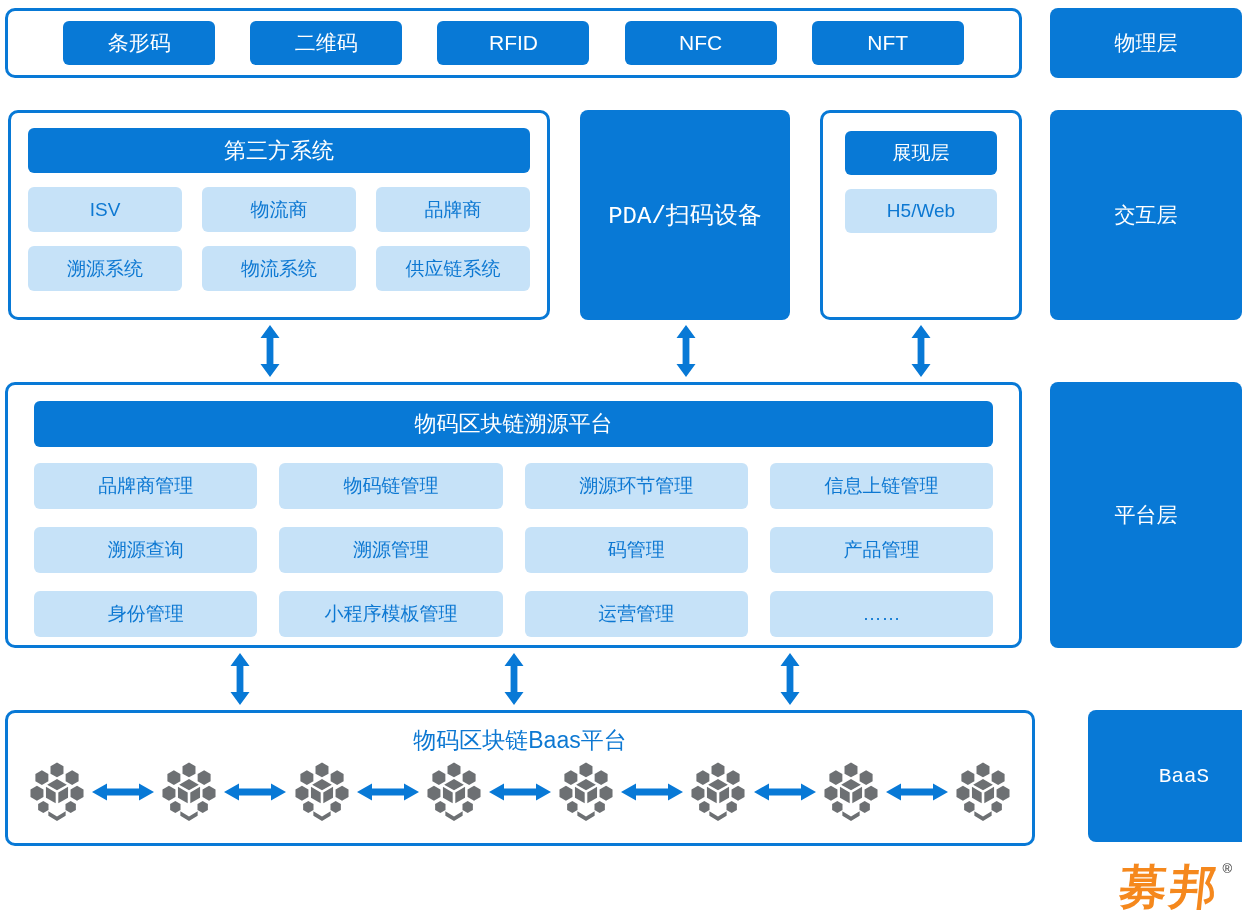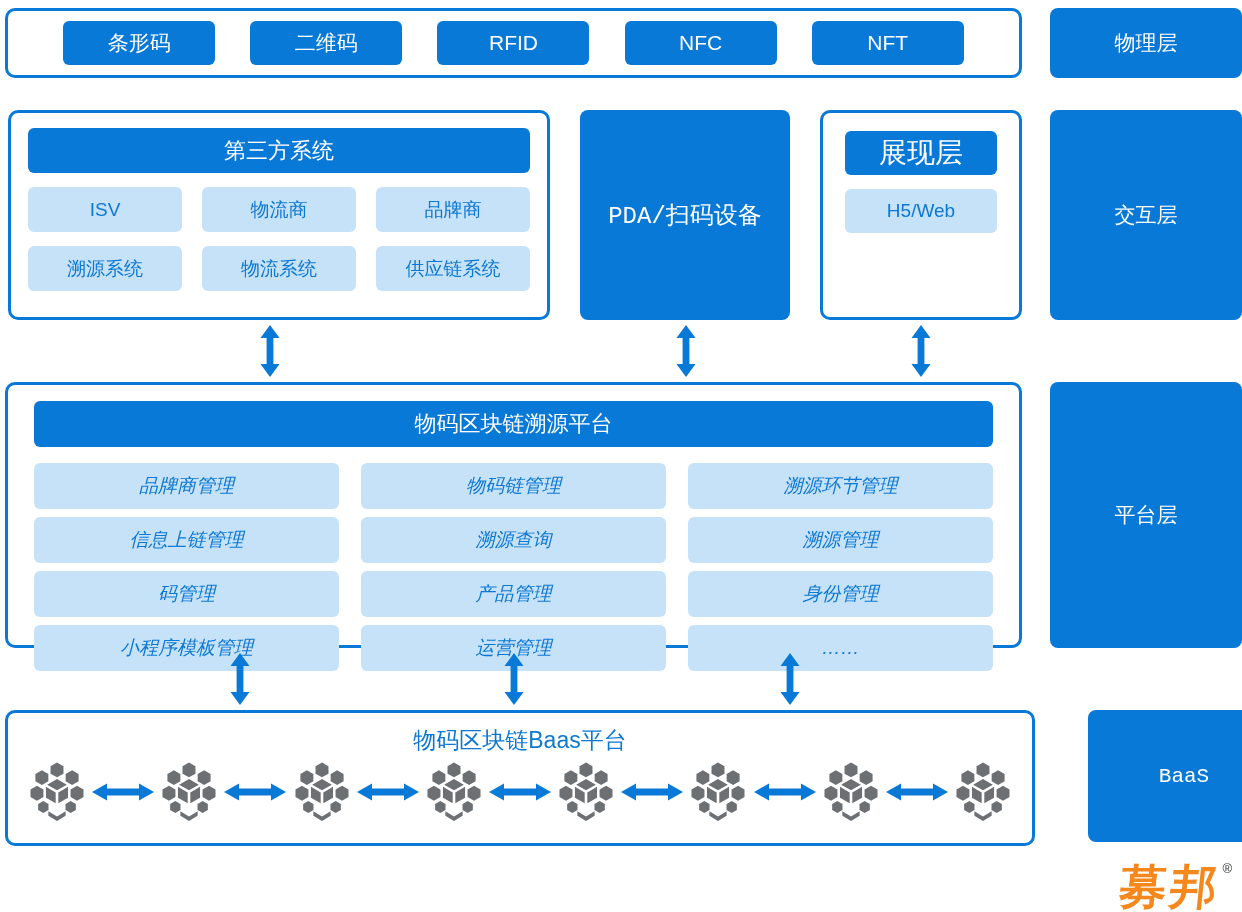--- a/index.html
+++ b/index.html
@@ -29,30 +29,30 @@
   .side-platform{top:382px;height:266px;}
   .side-baas{top:710px;height:132px;margin-left:38px;}
 
   
   .tp-box{position:absolute;left:8px;top:110px;width:542px;height:210px;padding:15px 17px;}
   .tp-hdr{height:45px;margin-bottom:14px;}
   .tp-grid{display:grid;grid-template-columns:repeat(3,1fr);gap:14px 20px;}
   .tp-grid .chip{height:45px;}
   .pda-box{position:absolute;left:580px;top:110px;width:210px;height:210px;font-size:24px;}
   .pres-box{position:absolute;left:820px;top:110px;width:202px;height:210px;padding:18px 22px;display:flex;flex-direction:column;gap:14px;}
-  .pres-box .hdr{height:44px;font-size:28px;}
+  .pres-box .hdr{height:44px;font-size:19px;}
   .pres-box .chip{height:44px;}
 
   
   .varrow{position:absolute;width:24px;height:54px;}
 
   
   .platform-box{position:absolute;left:5px;top:382px;width:1017px;height:266px;padding:16px 26px;}
   .plat-hdr{height:46px;margin-bottom:16px;}
-  .plat-grid{display:grid;grid-template-columns:repeat(3,1fr);gap:8px 22px;font-style:italic;}
+  .plat-grid{display:grid;grid-template-columns:repeat(4,1fr);gap:18px 22px;}
   .plat-grid .chip{height:46px;}
 
   
   .baas-box{position:absolute;left:5px;top:710px;width:1030px;height:136px;padding:12px 14px 0;}
   .baas-title{text-align:center;color:var(--chip-text);font-size:23px;margin-bottom:6px;}
   .baas-chain{display:flex;align-items:center;justify-content:space-between;padding:0 6px;}
 
   
   .logo{position:absolute;right:10px;bottom:2px;display:flex;align-items:flex-start;}
   .logo-text{color:var(--logo-orange);font-size:47px;font-weight:bold;letter-spacing:3px;transform:skewX(-6deg);line-height:1;}

